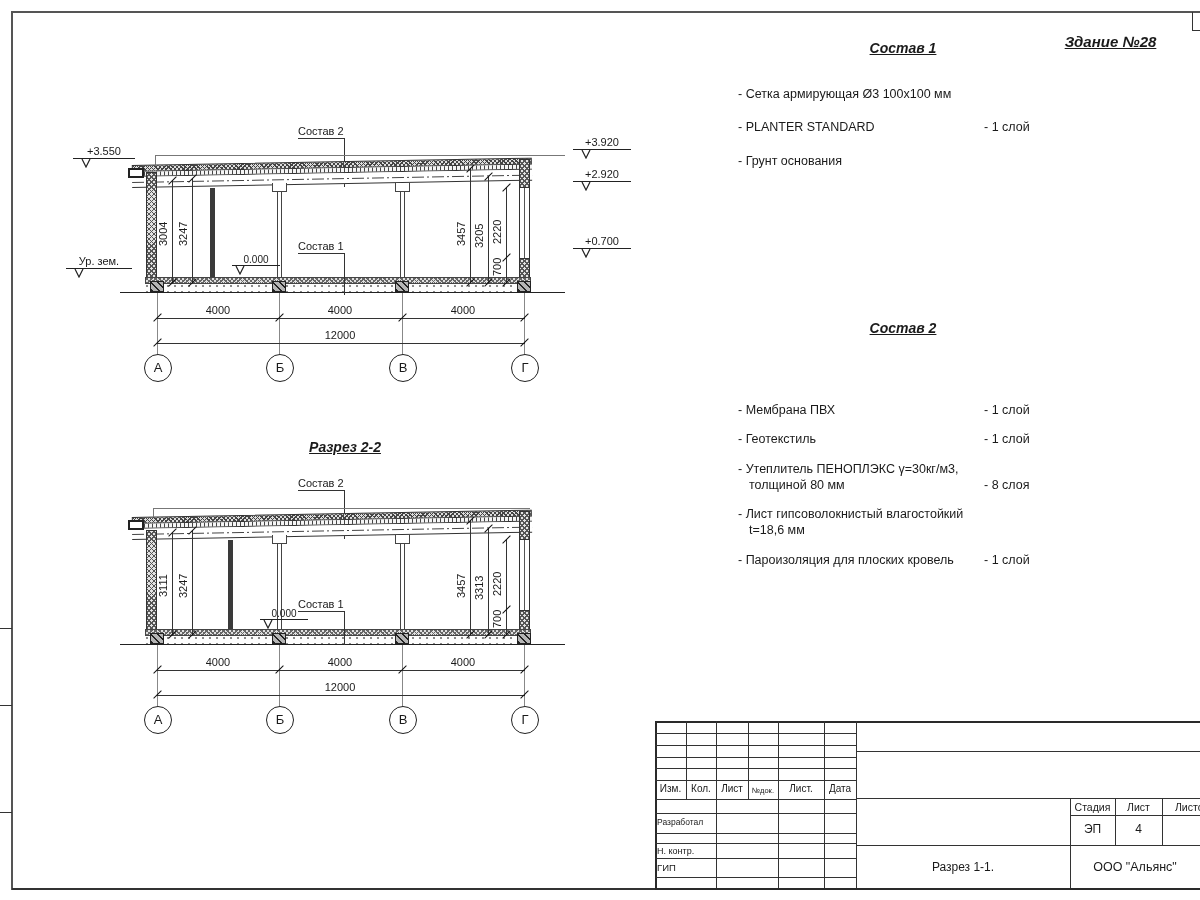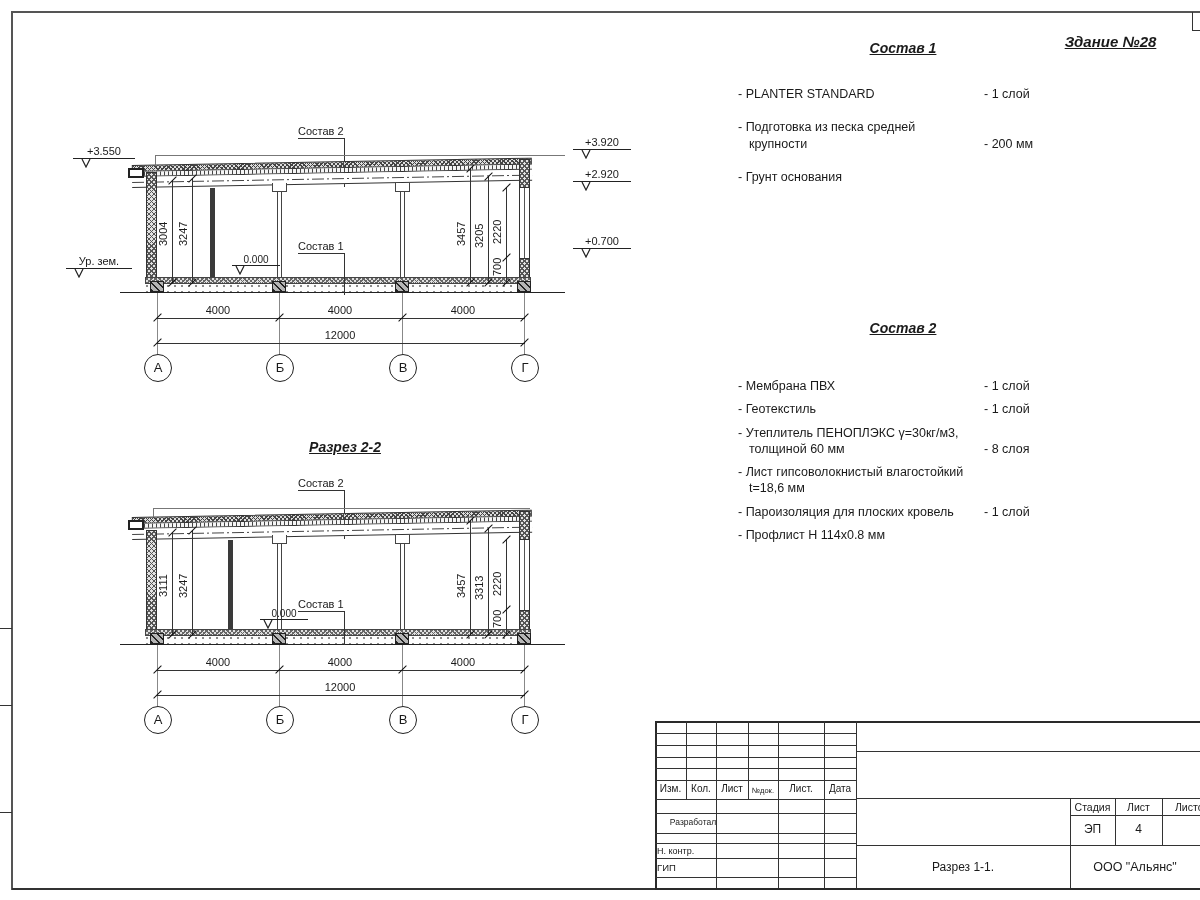--- a/index.html
+++ b/index.html
@@ -297,63 +297,58 @@
   <div class="axis" style="left:84px;">А</div>
   <div class="axis" style="left:206px;">Б</div>
   <div class="axis" style="left:329px;">В</div>
   <div class="axis" style="left:451px;">Г</div>
 </div>
 
 <div class="comp" style="left:738px;top:40px;">
   <div class="comp-title">Состав 1</div>
   <div class="comp-list" style="margin-top:30px;gap:17px;">
     <div class="comp-item">
+      <div class="comp-text">- Сетка армирующая Ø3 100х100 мм</div>
+      <div class="comp-val"></div>
+    </div>
+    <div class="comp-item">
       <div class="comp-text">- PLANTER STANDARD</div>
       <div class="comp-val">- 1  слой</div>
     </div>
     <div class="comp-item">
-      <div class="comp-text">- Подготовка из песка средней
-крупности</div>
-      <div class="comp-val">- 200 мм</div>
-    </div>
-    <div class="comp-item">
       <div class="comp-text">- Грунт основания</div>
       <div class="comp-val"></div>
     </div>
   </div>
 </div>
 
 <div class="comp" style="left:738px;top:320px;">
   <div class="comp-title">Состав 2</div>
-  <div class="comp-list" style="margin-top:42px;gap:7px;">
+  <div class="comp-list" style="margin-top:66px;gap:13px;">
     <div class="comp-item">
       <div class="comp-text">- Мембрана ПВХ</div>
       <div class="comp-val">- 1 слой</div>
     </div>
     <div class="comp-item">
       <div class="comp-text">- Геотекстиль</div>
       <div class="comp-val">- 1 слой</div>
     </div>
     <div class="comp-item">
       <div class="comp-text">- Утеплитель ПЕНОПЛЭКС γ=30кг/м3,
-толщиной 60 мм</div>
+толщиной 80 мм</div>
       <div class="comp-val">- 8 слоя</div>
     </div>
     <div class="comp-item">
       <div class="comp-text">- Лист гипсоволокнистый влагостойкий
 t=18,6 мм</div>
       <div class="comp-val"></div>
     </div>
     <div class="comp-item">
       <div class="comp-text">- Пароизоляция для плоских кровель</div>
       <div class="comp-val">- 1 слой</div>
-    </div>
-    <div class="comp-item">
-      <div class="comp-text">- Профлист Н 114х0.8 мм</div>
-      <div class="comp-val"></div>
     </div>
   </div>
 </div>
 
 <div id="titleblock">
 
   <div class="hl" style="left:0;top:0;width:545px;height:2px;background:#2a2a2a;"></div>
   <div class="vl" style="left:0;top:0;height:169px;width:2px;background:#2a2a2a;"></div>
 
   <div class="hl" style="left:0;top:12px;width:201px;"></div>
@@ -386,21 +381,21 @@
   <div class="vl" style="left:460px;top:77px;height:47px;"></div>
   <div class="vl" style="left:507px;top:77px;height:47px;"></div>
   <div class="hl" style="left:0;top:167px;width:545px;height:2px;background:#2a2a2a;"></div>
 
   <span class="txt" style="left:0;width:31px;top:62px;font-size:10px;">Изм.</span>
   <span class="txt" style="left:31px;width:30px;top:62px;font-size:10px;">Кол.</span>
   <span class="txt" style="left:61px;width:32px;top:62px;font-size:10px;">Лист</span>
   <span class="txt" style="left:93px;width:30px;top:65px;font-size:7.5px;">№док.</span>
   <span class="txt" style="left:123px;width:46px;top:62px;font-size:10px;">Лист.</span>
   <span class="txt" style="left:169px;width:32px;top:62px;font-size:10px;">Дата</span>
-  <span class="txt" style="left:2px;width:72px;top:96px;font-size:8.5px;text-align:center;">Разработал</span>
+  <span class="txt" style="left:2px;width:72px;top:96px;font-size:8.5px;text-align:left;">Разработал</span>
   <span class="txt" style="left:2px;width:60px;top:125px;font-size:9px;text-align:left;">Н. контр.</span>
   <span class="txt" style="left:2px;width:60px;top:141px;font-size:9.5px;text-align:left;">ГИП</span>
   <span class="txt" style="left:415px;width:45px;top:80px;font-size:10.5px;">Стадия</span>
   <span class="txt" style="left:460px;width:47px;top:80px;font-size:10.5px;">Лист</span>
   <span class="txt" style="left:507px;width:60px;top:80px;font-size:10.5px;">Листов</span>
   <span class="txt" style="left:415px;width:45px;top:101px;font-size:12px;">ЭП</span>
   <span class="txt" style="left:460px;width:47px;top:101px;font-size:12px;">4</span>
   <span class="txt" style="left:201px;width:214px;top:139px;font-size:12px;">Разрез 1-1.</span>
   <span class="txt" style="left:415px;width:130px;top:139px;font-size:12.5px;">ООО "Альянс"</span>
 </div>

